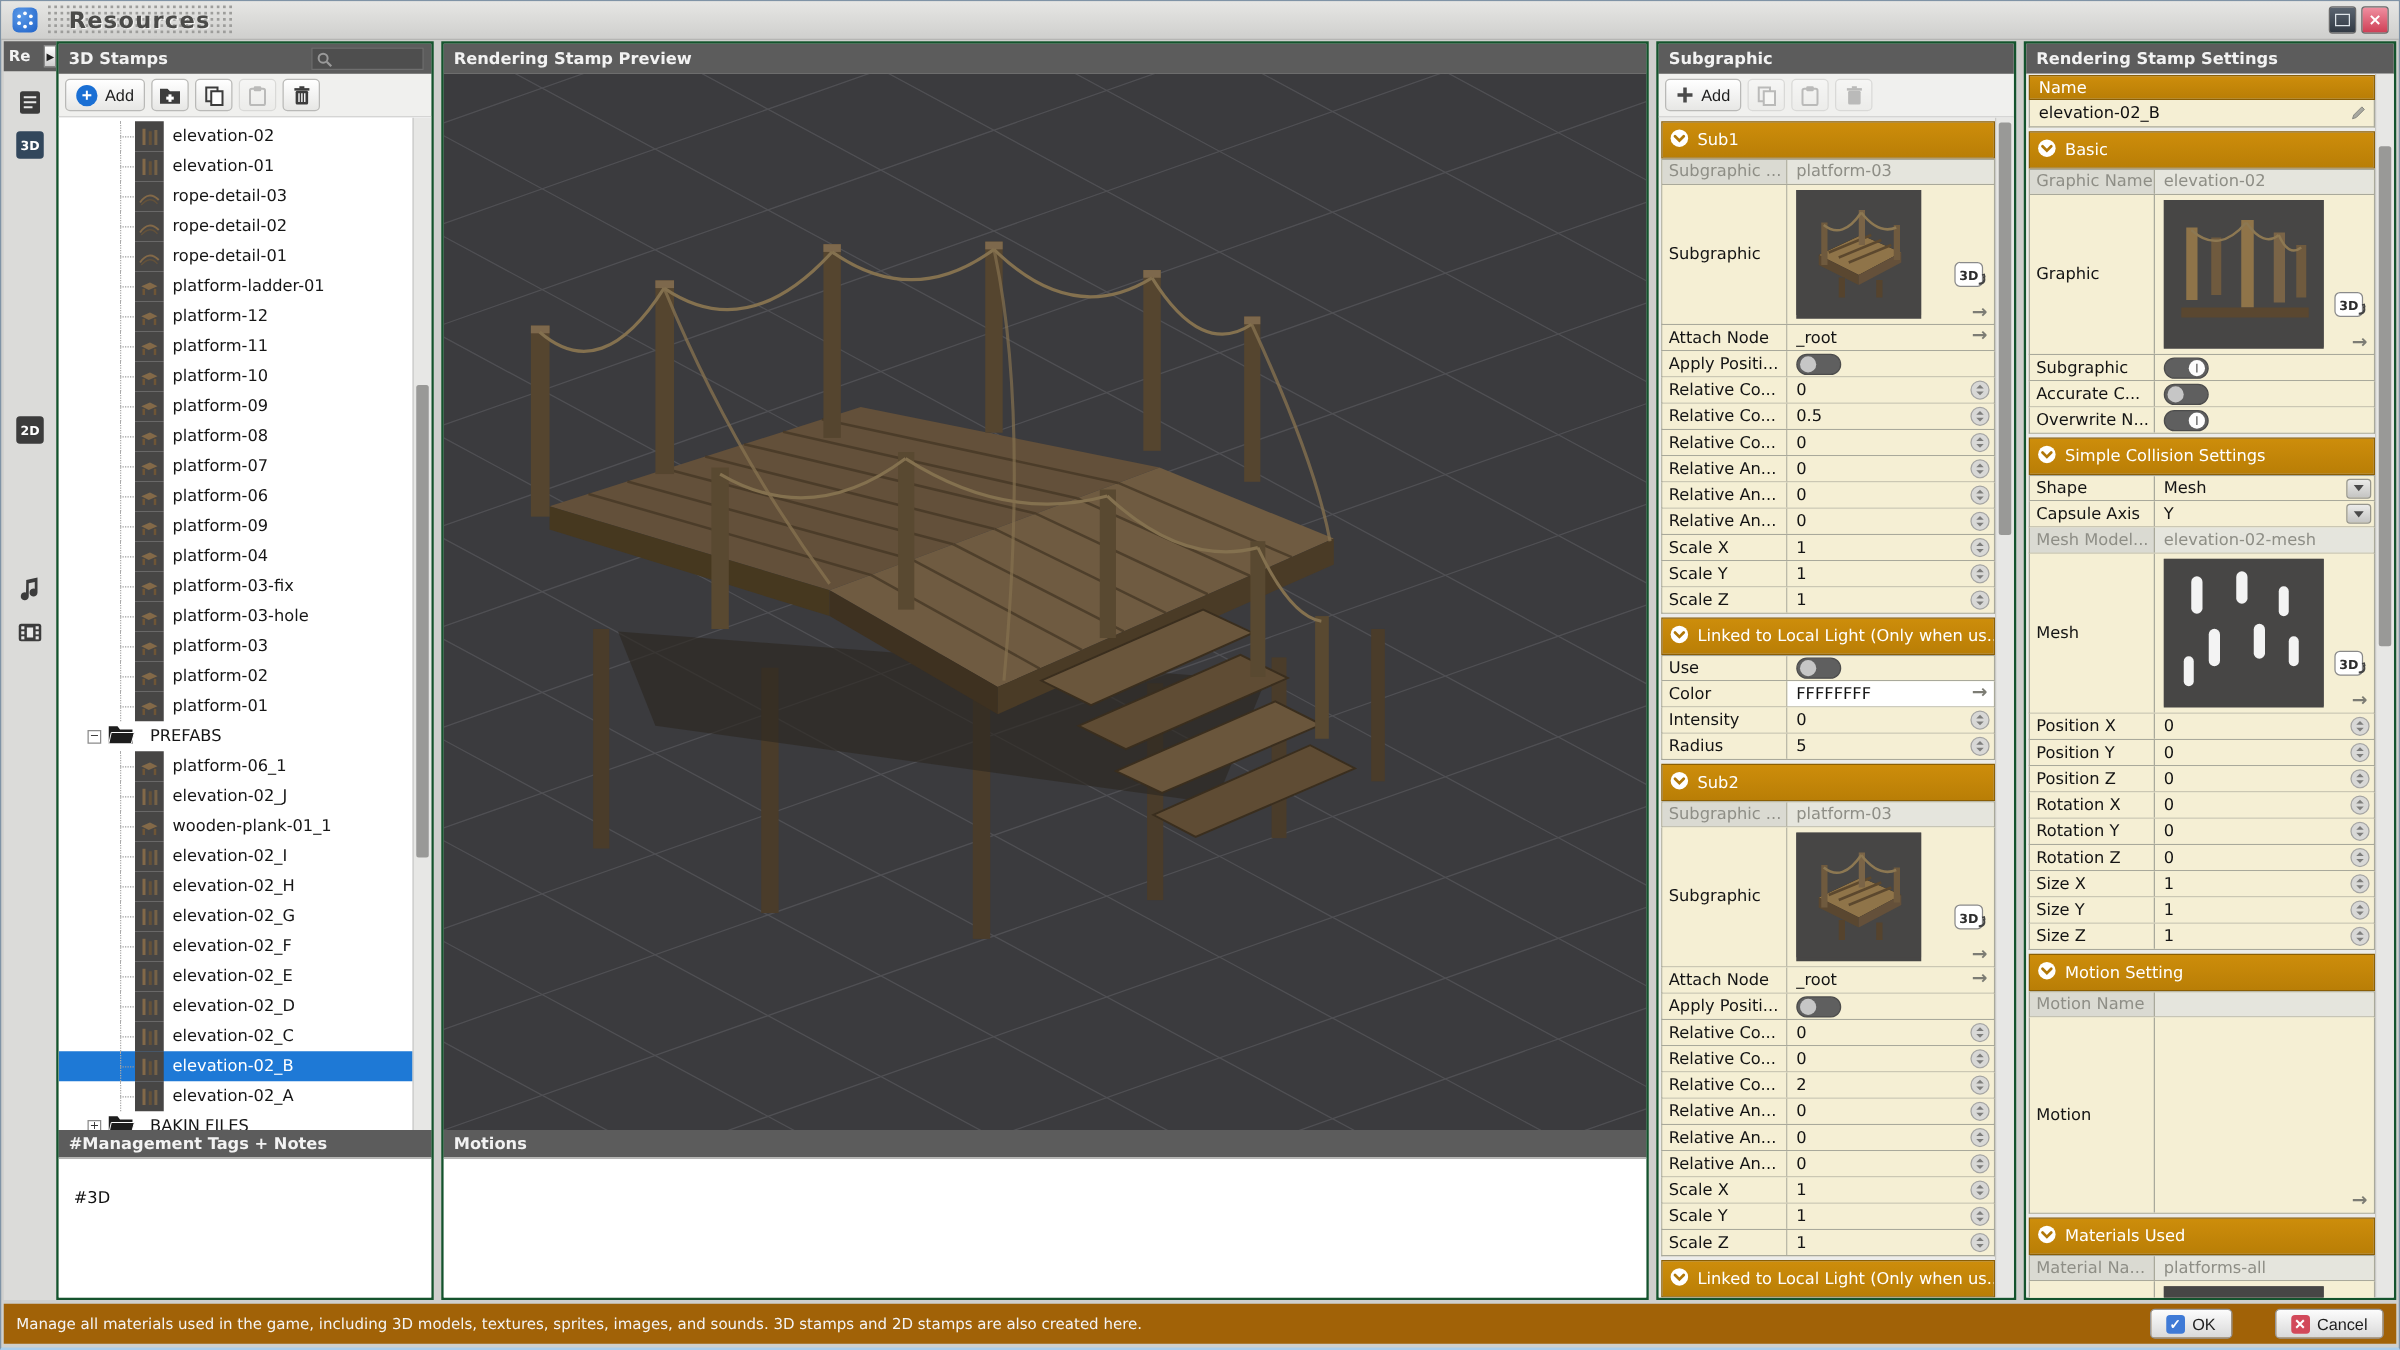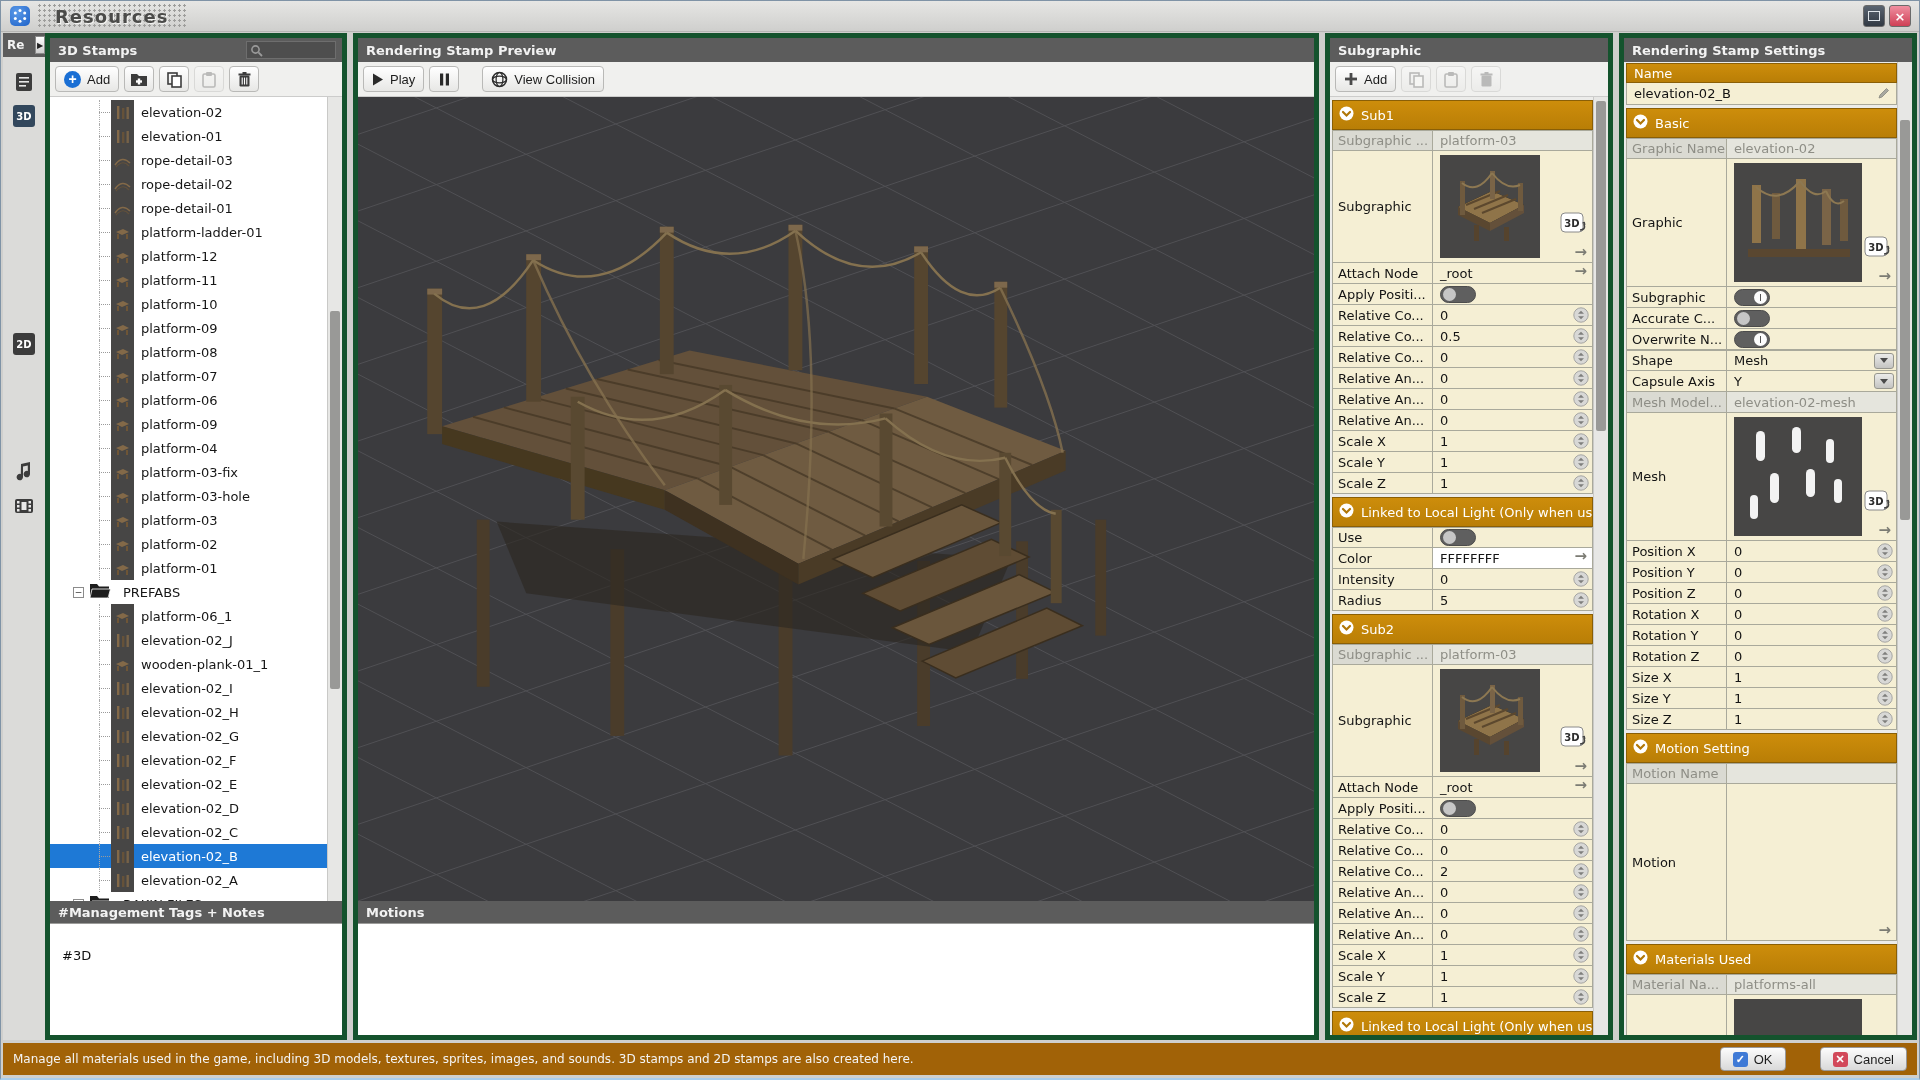--- a/index.html
+++ b/index.html
@@ -22,21 +22,21 @@
   .win-btn.dock span{width:10px;height:8px;border:1px solid #dfe5ea;display:block;}
   .win-btn.close{right:8px;background:linear-gradient(#ef8fa0,#cf3f55);color:#fff;font-size:13px;font-weight:bold;}
   
   .left-rail{position:absolute;left:2px;top:32px;width:42px;bottom:38px;background:#dbdbd9;}
   .rail-tab{height:24px;background:#5c5c5c;color:#f2f2f2;font-size:12px;font-weight:bold;
             display:flex;align-items:center;padding-left:4px;gap:11px;}
   .rail-expander{width:14px;height:18px;background:linear-gradient(#ffffff,#cdcdcd);border:1px solid #8a8a8a;
                  color:#222;font-size:8px;display:flex;align-items:center;justify-content:center;box-sizing:border-box;}
   .rail-icon{position:absolute;left:6px;width:30px;height:30px;display:flex;align-items:center;justify-content:center;}
   
-  .panel{position:absolute;top:32px;bottom:38px;background:#ececea;border:5px solid #14532d;
+  .panel{position:absolute;top:32px;bottom:38px;background:#ececea;border:2px solid #14532d;
          box-sizing:border-box;display:flex;flex-direction:column;}
   .panel-header{height:24px;flex:0 0 auto;background:#5c5c5c;color:#f2f2f2;font-size:13px;font-weight:bold;
                 display:flex;align-items:center;padding:0 8px;position:relative;}
   .toolbar{height:34px;flex:0 0 auto;background:#f0f0ee;display:flex;align-items:center;gap:5px;
            padding:0 5px;border-bottom:1px solid #cccccb;}
   .tb-btn{height:26px;border:1px solid #b9b9b7;border-radius:4px;background:linear-gradient(#ffffff,#e7e7e5);
           display:flex;align-items:center;gap:6px;padding:0 8px;font-size:13px;color:#1d1d1d;box-sizing:border-box;}
   .tb-btn.icon-only{width:30px;justify-content:center;padding:0;}
   .tb-btn.disabled{opacity:.4;}
   .add-dot{width:17px;height:17px;border-radius:50%;background:#1a6fd4;color:#fff;font-size:14px;font-weight:bold;
@@ -575,42 +575,20 @@
     </div>
     <div class="white-body">
       <span>#3D</span>
     </div>
   </div>
 
   <div class="panel" style="left:352px;width:966px;">
     <div class="panel-header">
       <span>Rendering Stamp Preview</span>
     </div>
-    <div class="toolbar">
-      <button class="tb-btn">
-        <svg width="12" height="13" viewBox="0 0 12 13">
-            <path d="M1 0.5 L11 6.5 L1 12.5 Z" fill="#2a2a2a"></path>
-          </svg>
-        <span>Play</span>
-      </button>
-      <button class="tb-btn icon-only">
-        <svg width="11" height="13" viewBox="0 0 11 13">
-            <rect x="1" y="0.5" width="3.2" height="12" fill="#2a2a2a"></rect>
-            <rect x="6.8" y="0.5" width="3.2" height="12" fill="#2a2a2a"></rect>
-          </svg>
-      </button>
-      <button class="tb-btn" style="margin-left:18px;">
-        <svg width="17" height="17" viewBox="0 0 17 17">
-            <circle cx="8.5" cy="8.5" r="7" fill="none" stroke="#2a2a2a" stroke-width="1.5"></circle>
-            <ellipse cx="8.5" cy="8.5" rx="3.4" ry="7" fill="none" stroke="#2a2a2a" stroke-width="1.2"></ellipse>
-            <ellipse cx="8.5" cy="8.5" rx="7" ry="3.4" fill="none" stroke="#2a2a2a" stroke-width="1.2"></ellipse>
-          </svg>
-        <span>View Collision</span>
-      </button>
-    </div>
     <div class="viewport">
       <svg viewBox="0 0 966 818" preserveAspectRatio="none">
         <rect width="966" height="818" fill="#3b3b3e"></rect>
         <g id="grid-lines" stroke="#545458" stroke-width="1" opacity="0.85">
             <line x1="0" y1="-40" x2="966" y2="-368.44"></line>
             <line x1="0" y1="-420" x2="966" y2="82.32"></line>
             <line x1="0" y1="38" x2="966" y2="-290.44"></line>
             <line x1="0" y1="-342" x2="966" y2="160.32"></line>
             <line x1="0" y1="116" x2="966" y2="-212.44"></line>
             <line x1="0" y1="-264" x2="966" y2="238.32"></line>
@@ -1130,20 +1108,27 @@
             </div>
           </div>
           <div class="g-row">
             <div class="g-label">Overwrite N...</div>
             <div class="g-value">
               <div class="pill on">
                 <span class="knob"></span>
               </div>
             </div>
           </div>
+          <div class="g-section">
+            <span><svg width="15" height="15" viewBox="0 0 15 15">
+                <circle cx="7.5" cy="7.5" r="7" fill="#ffffff"></circle>
+                <path d="M4 6 L7.5 9.5 L11 6" fill="none" stroke="#b07708" stroke-width="2.2" stroke-linecap="round"></path>
+              </svg></span>
+            <span>Simple Collision Settings</span>
+          </div>
           <div class="g-row first">
             <div class="g-label">Shape</div>
             <div class="g-value">Mesh<span class="dd-btn"></span></div>
           </div>
           <div class="g-row">
             <div class="g-label">Capsule Axis</div>
             <div class="g-value">Y<span class="dd-btn"></span></div>
           </div>
           <div class="g-row disabled">
             <div class="g-label">Mesh Model...</div>

